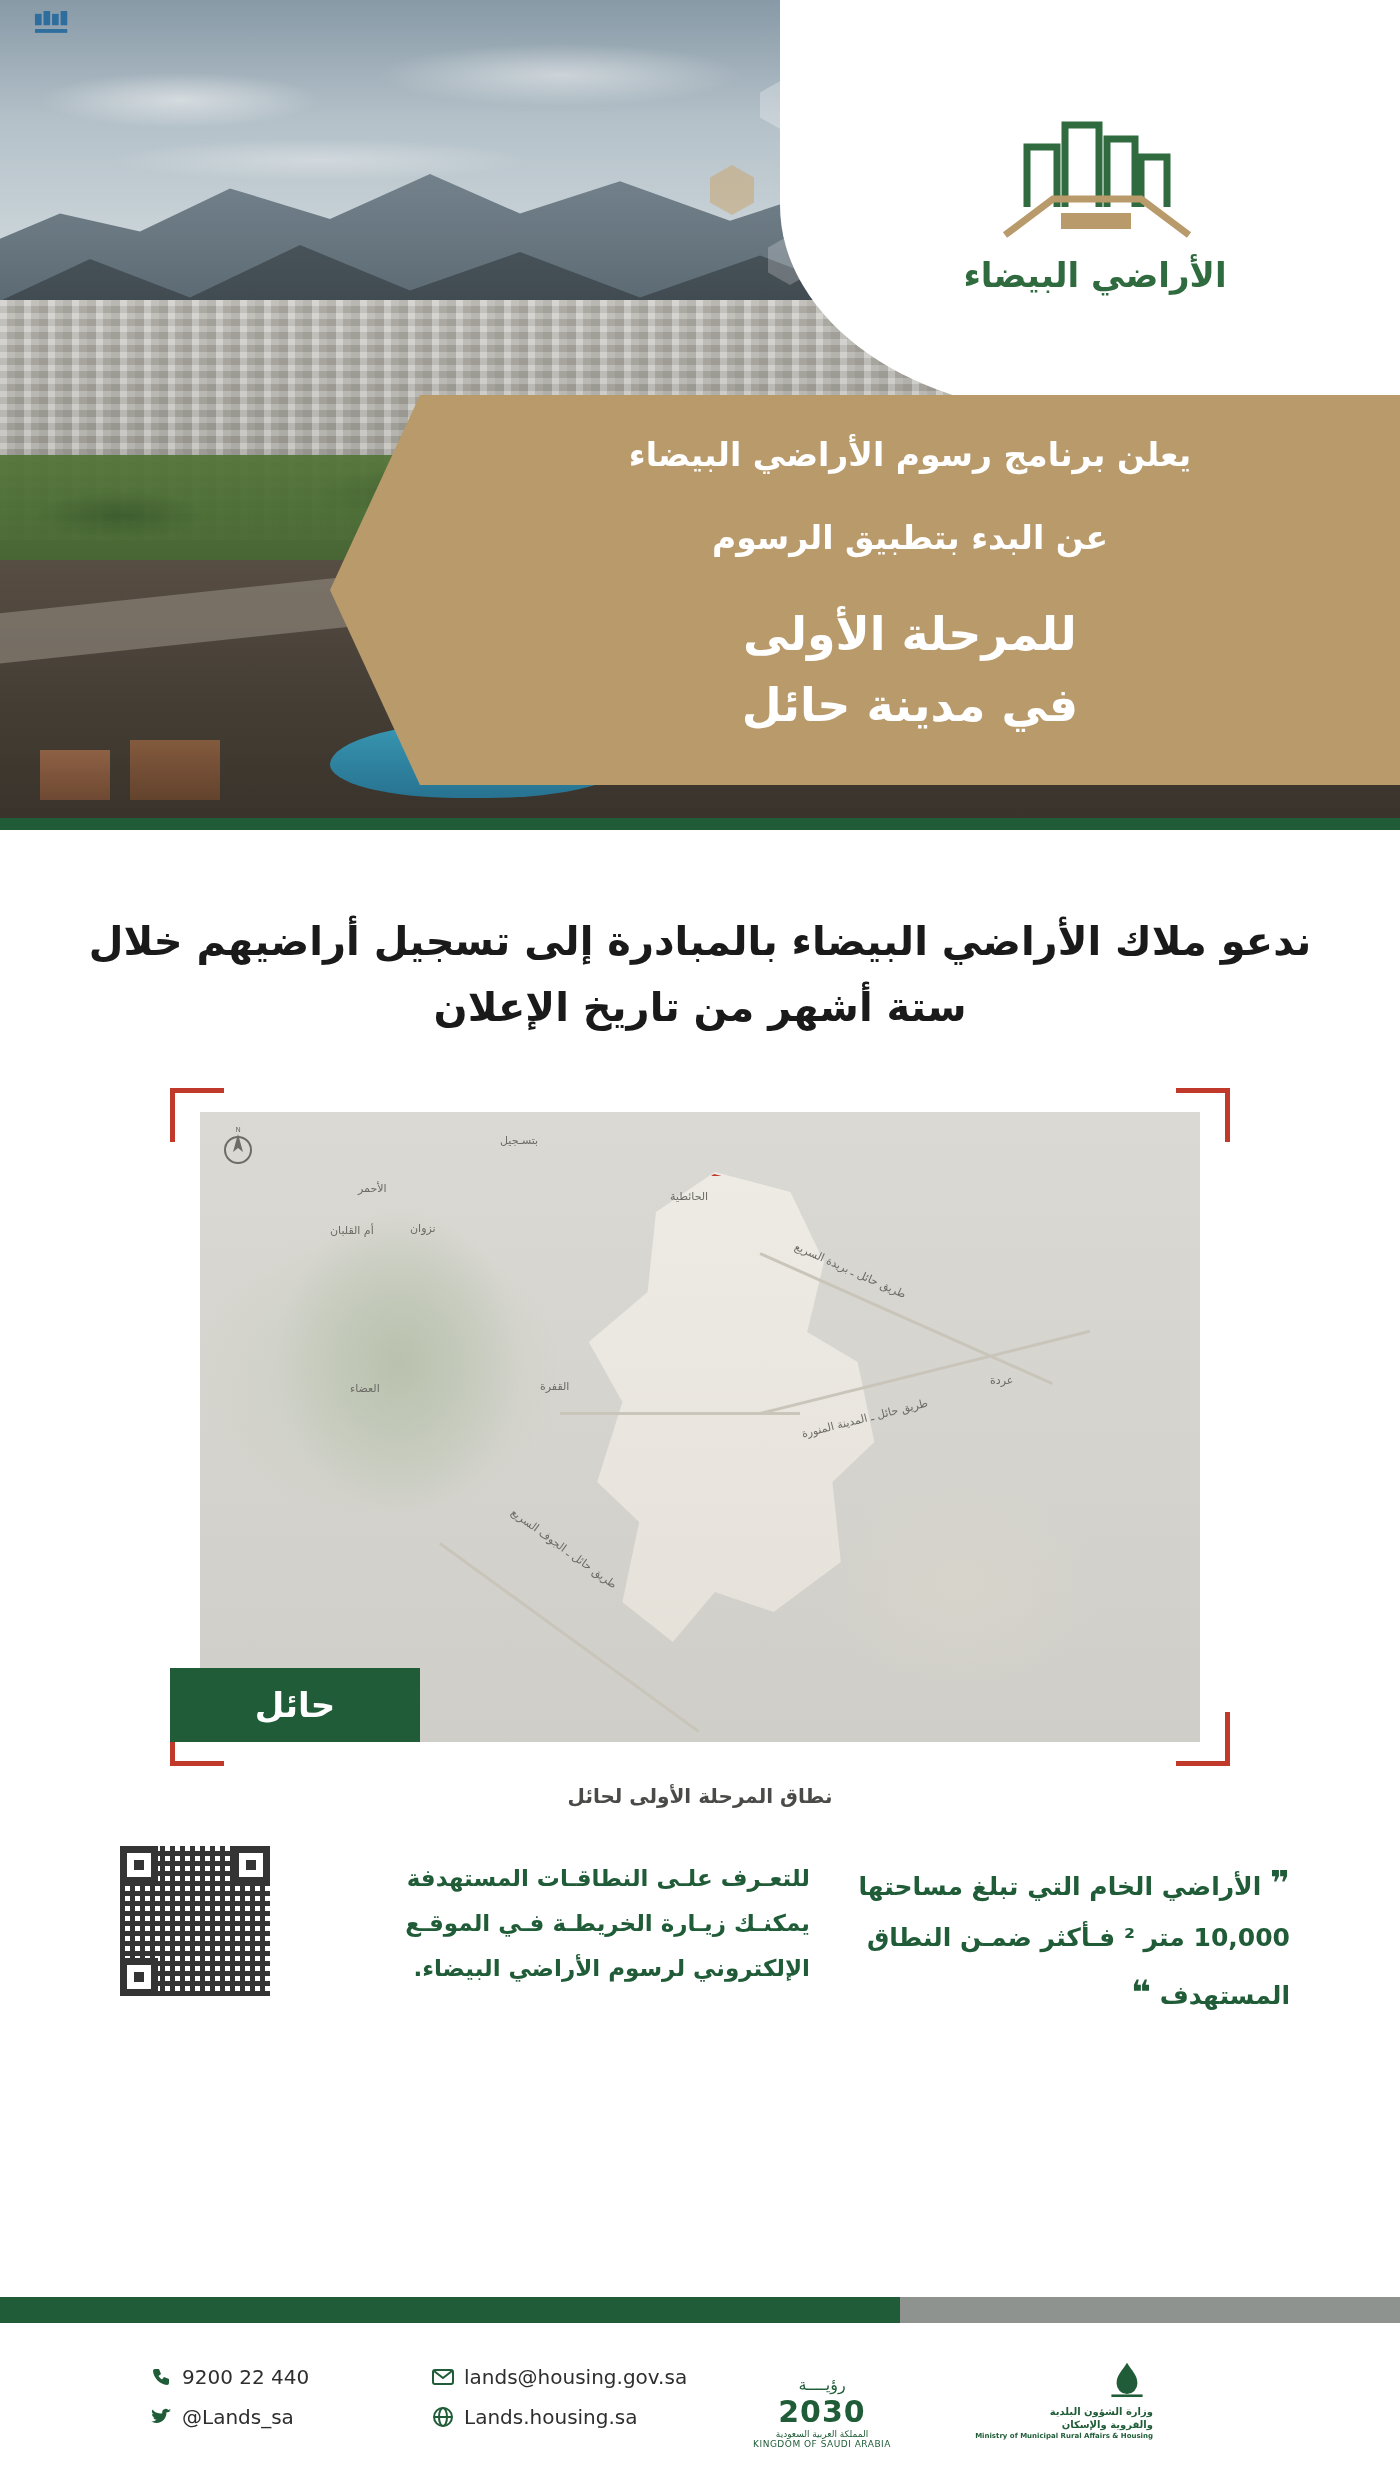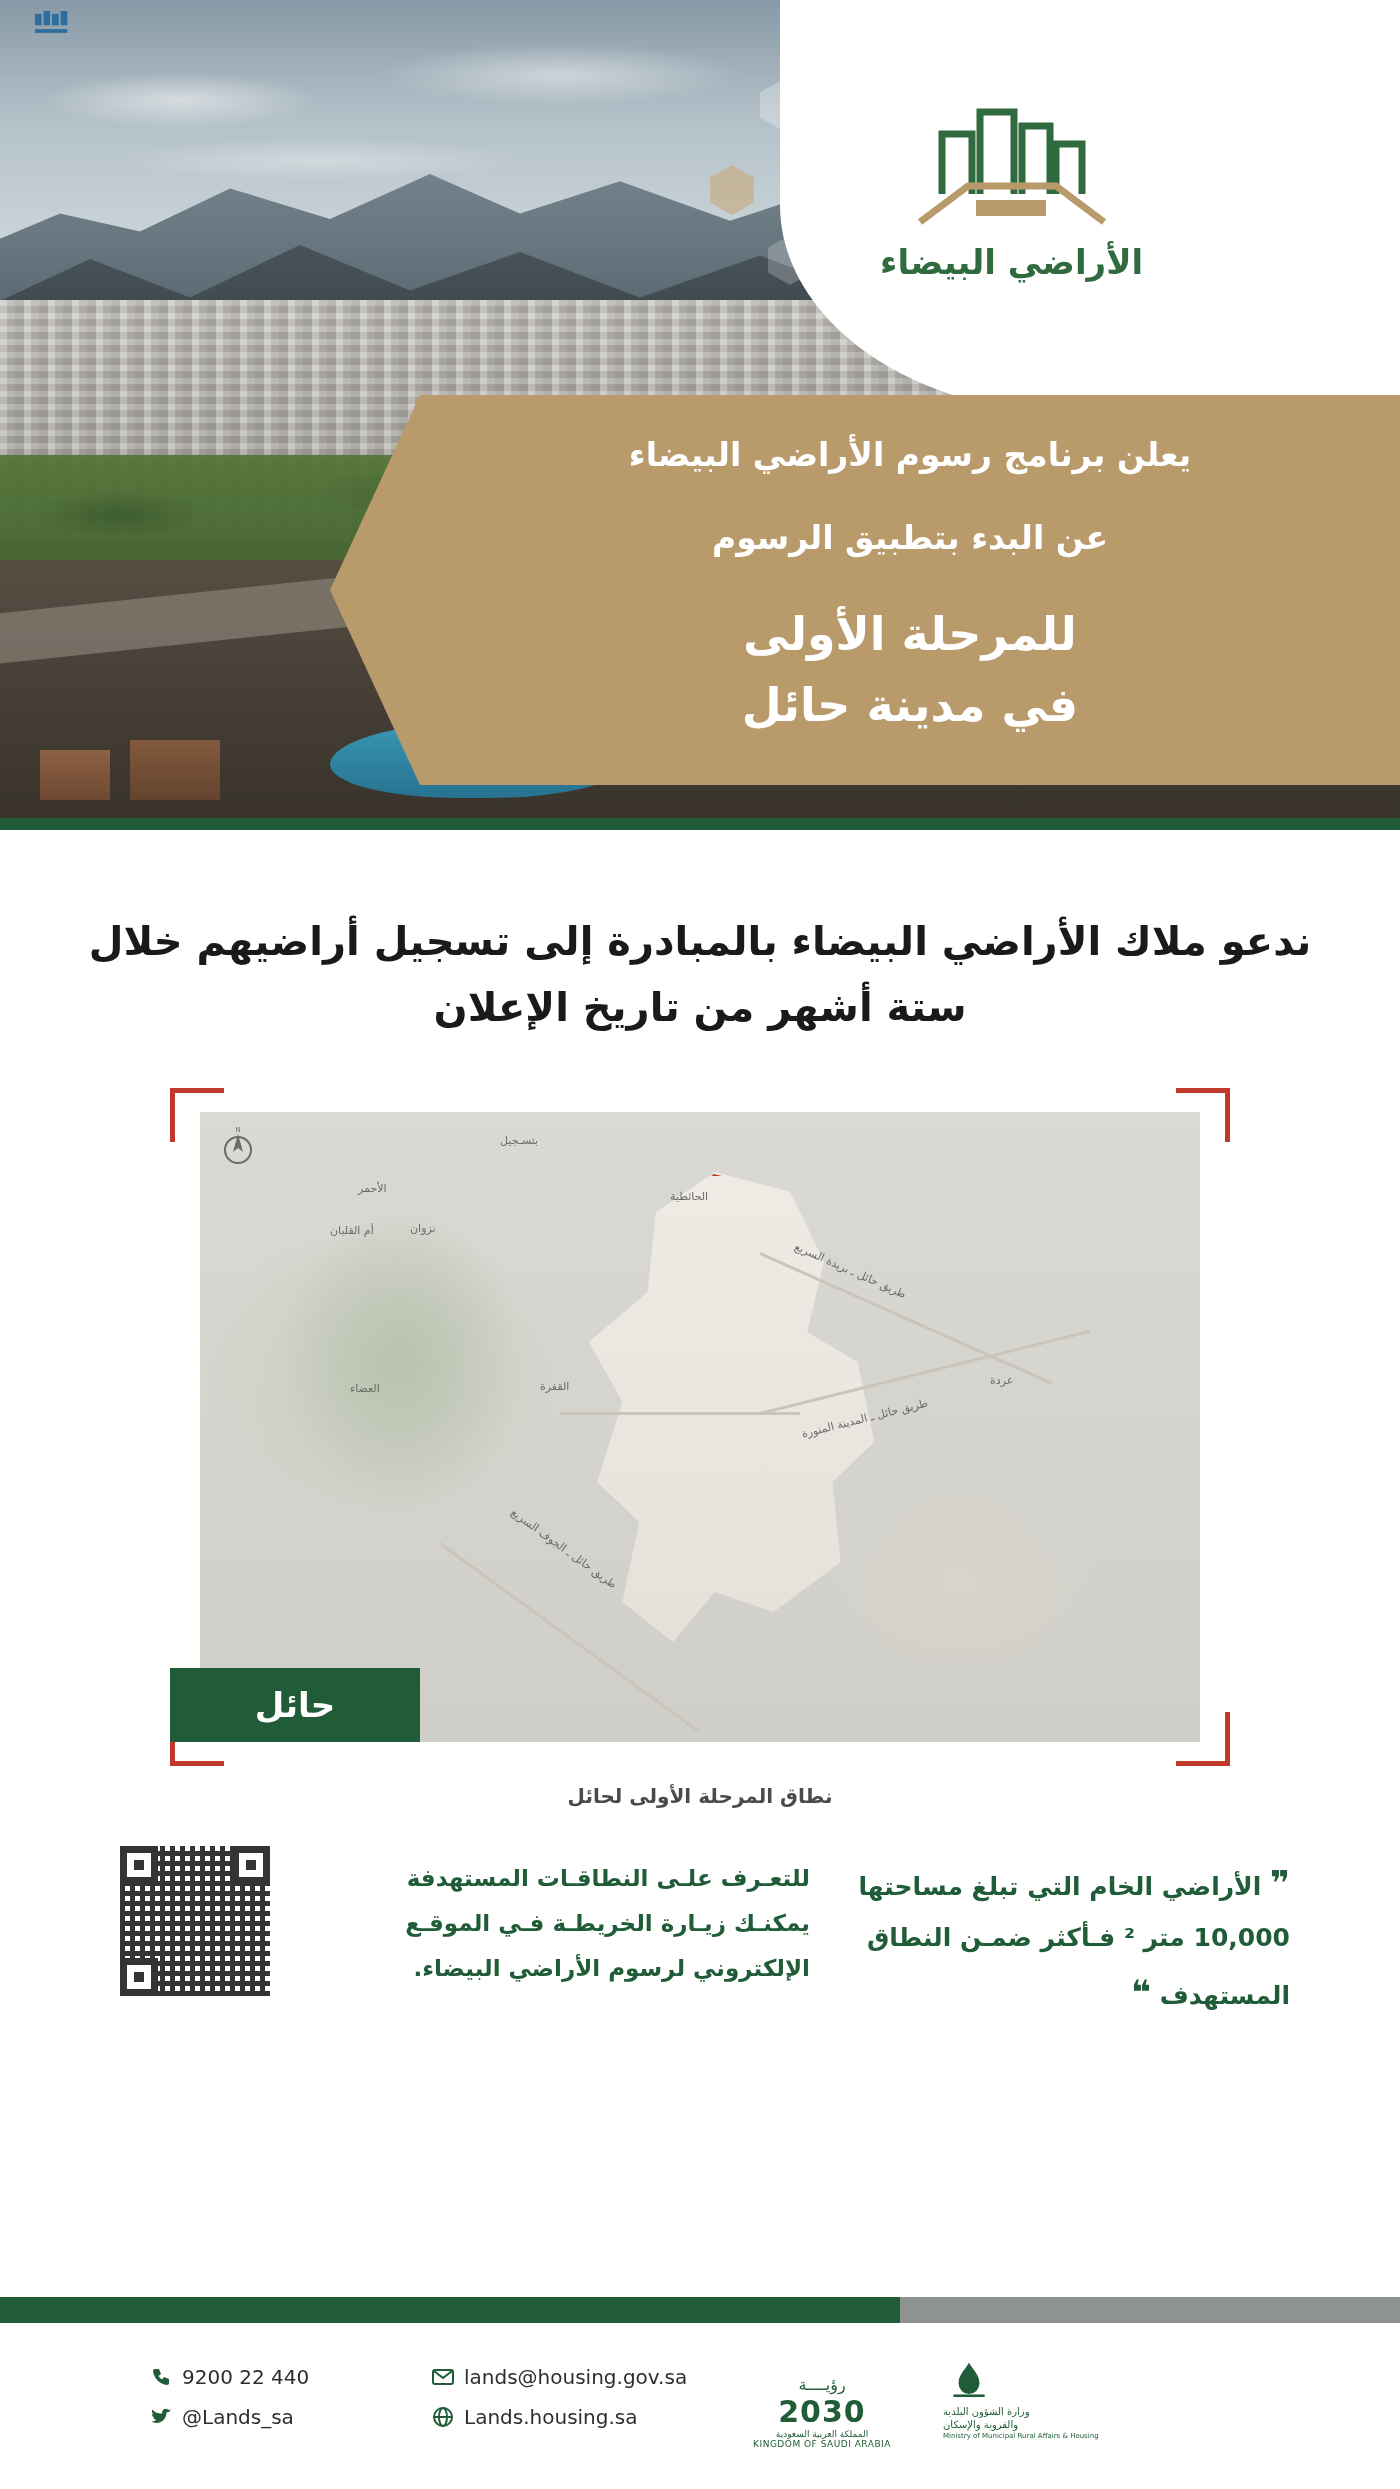--- a/index.html
+++ b/index.html
@@ -97,22 +97,22 @@
     text-shadow: 0 0 3px rgba(255,255,255,.8);
   }
 
   
   .brand-panel {
     position: absolute; right: 0; top: 0; width: 620px; height: 415px;
     background: #ffffff;
     border-bottom-left-radius: 300px 210px;
   }
   .brand-inner {
-    position: absolute; right: 90px; top: 82px; width: 430px;
-    text-align: left;
+    position: absolute; right: 90px; top: 95px; width: 430px;
+    text-align: center;
   }
   .brand-mark { height: 150px; position: relative; }
   .brand-name {
     margin-top: 10px; color: #2f6b3f; font-size: 34px; font-weight: bold;
     letter-spacing: 0px;
   }
   .hexes { position: absolute; right: 580px; top: 80px; }
   .hex {
     position: absolute; width: 44px; height: 50px; background: rgba(255,255,255,.28);
     clip-path: polygon(50% 0%, 100% 25%, 100% 75%, 50% 100%, 0% 75%, 0% 25%);
@@ -260,21 +260,21 @@
   
   .footer {
     position: absolute; left: 0; bottom: 0; width: 1193px; height: 166px;
     background: #ffffff; direction: rtl;
   }
   .f-contact { position: absolute; left: 150px; top: 42px; direction: ltr; }
   .c-row { display: flex; align-items: center; gap: 12px; margin-bottom: 16px; }
   .c-item { display: flex; align-items: center; gap: 10px; width: 270px; color: #2e2e2e; font-size: 20px; }
   .c-ico { width: 22px; height: 22px; color: #1f5c37; flex: 0 0 22px; }
   .f-logos { position: absolute; right: 40px; top: 30px; display: flex; align-items: center; gap: 46px; }
-  .logo-min { color: #1f5c37; text-align: left; font-size: 10px; line-height: 1.35; width: 210px; direction: rtl; }
+  .logo-min { color: #1f5c37; text-align: right; font-size: 10px; line-height: 1.35; width: 210px; direction: rtl; font-weight: bold; }
   .logo-vision { color: #1f5c37; text-align: center; width: 150px; }
   .vision-num { font-size: 30px; font-weight: bold; letter-spacing: 1px; }
   .vision-sub { font-size: 9px; letter-spacing: .5px; }
   .vision-top { font-size: 16px; margin-top: 22px; }
 </style>
 </head>
 <body>
 
 <div class="poster">
 

